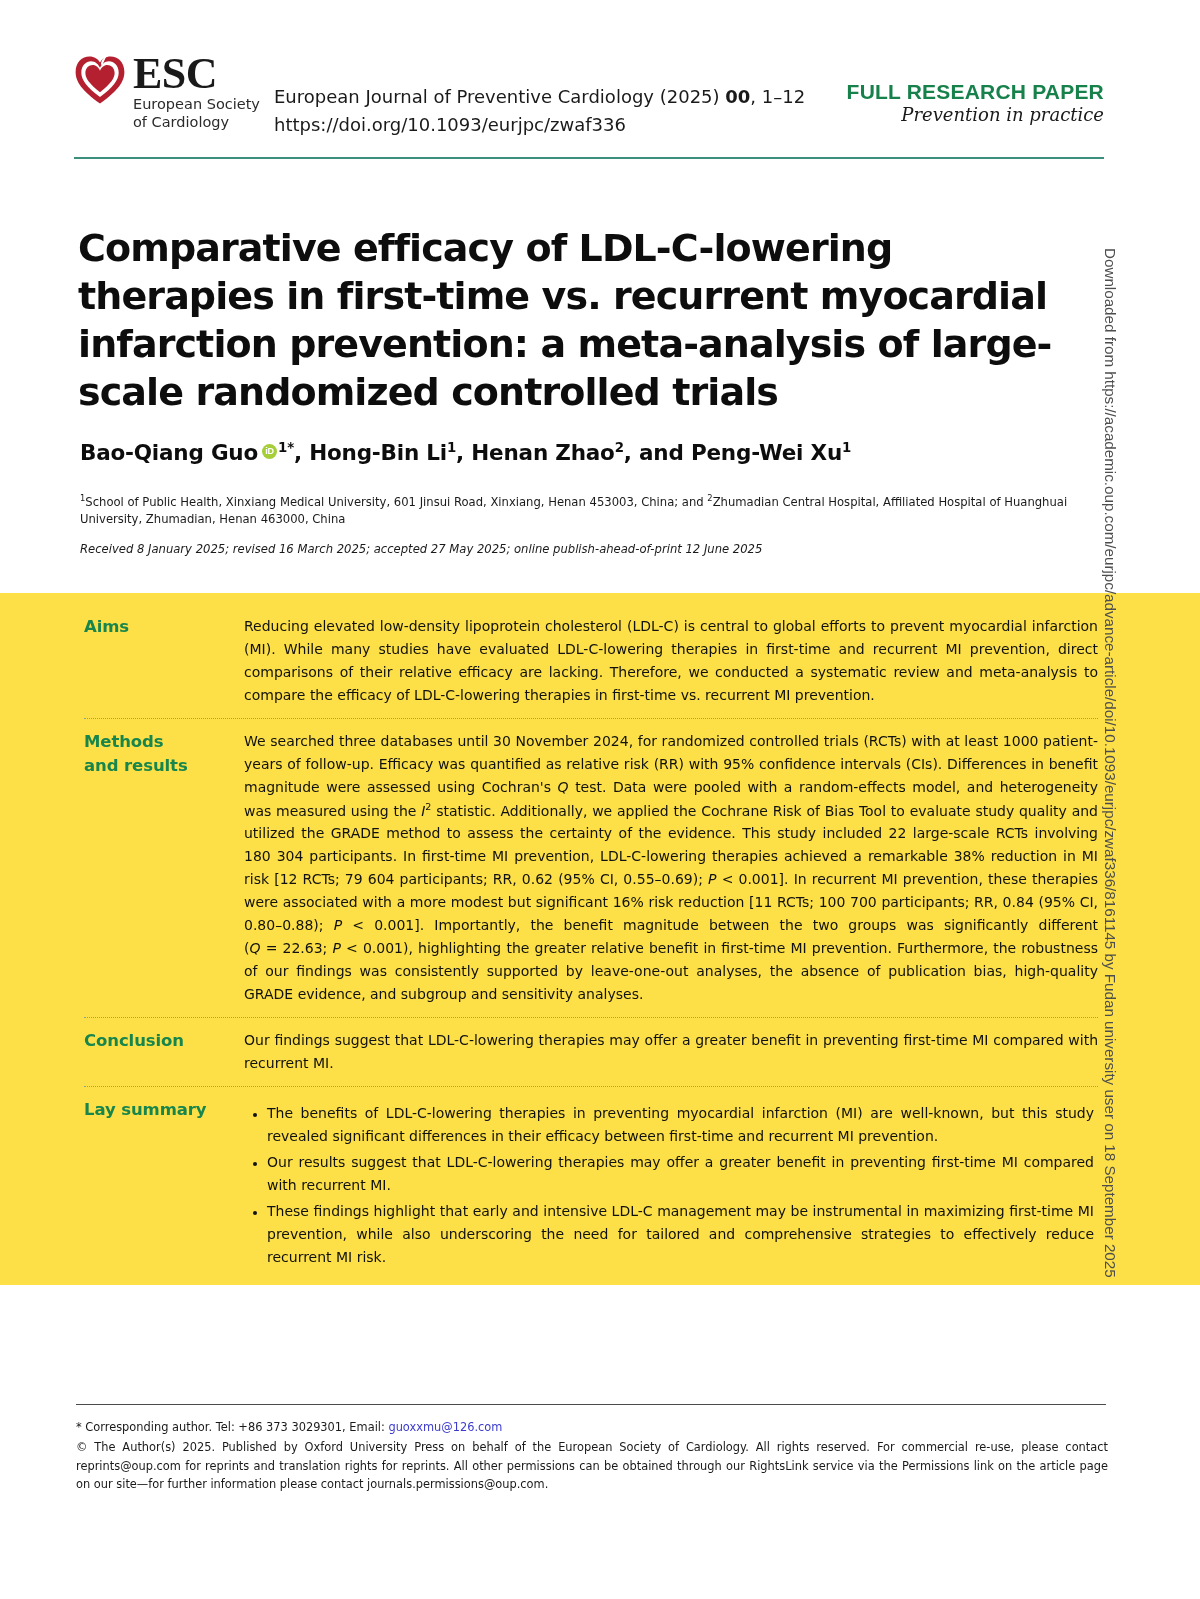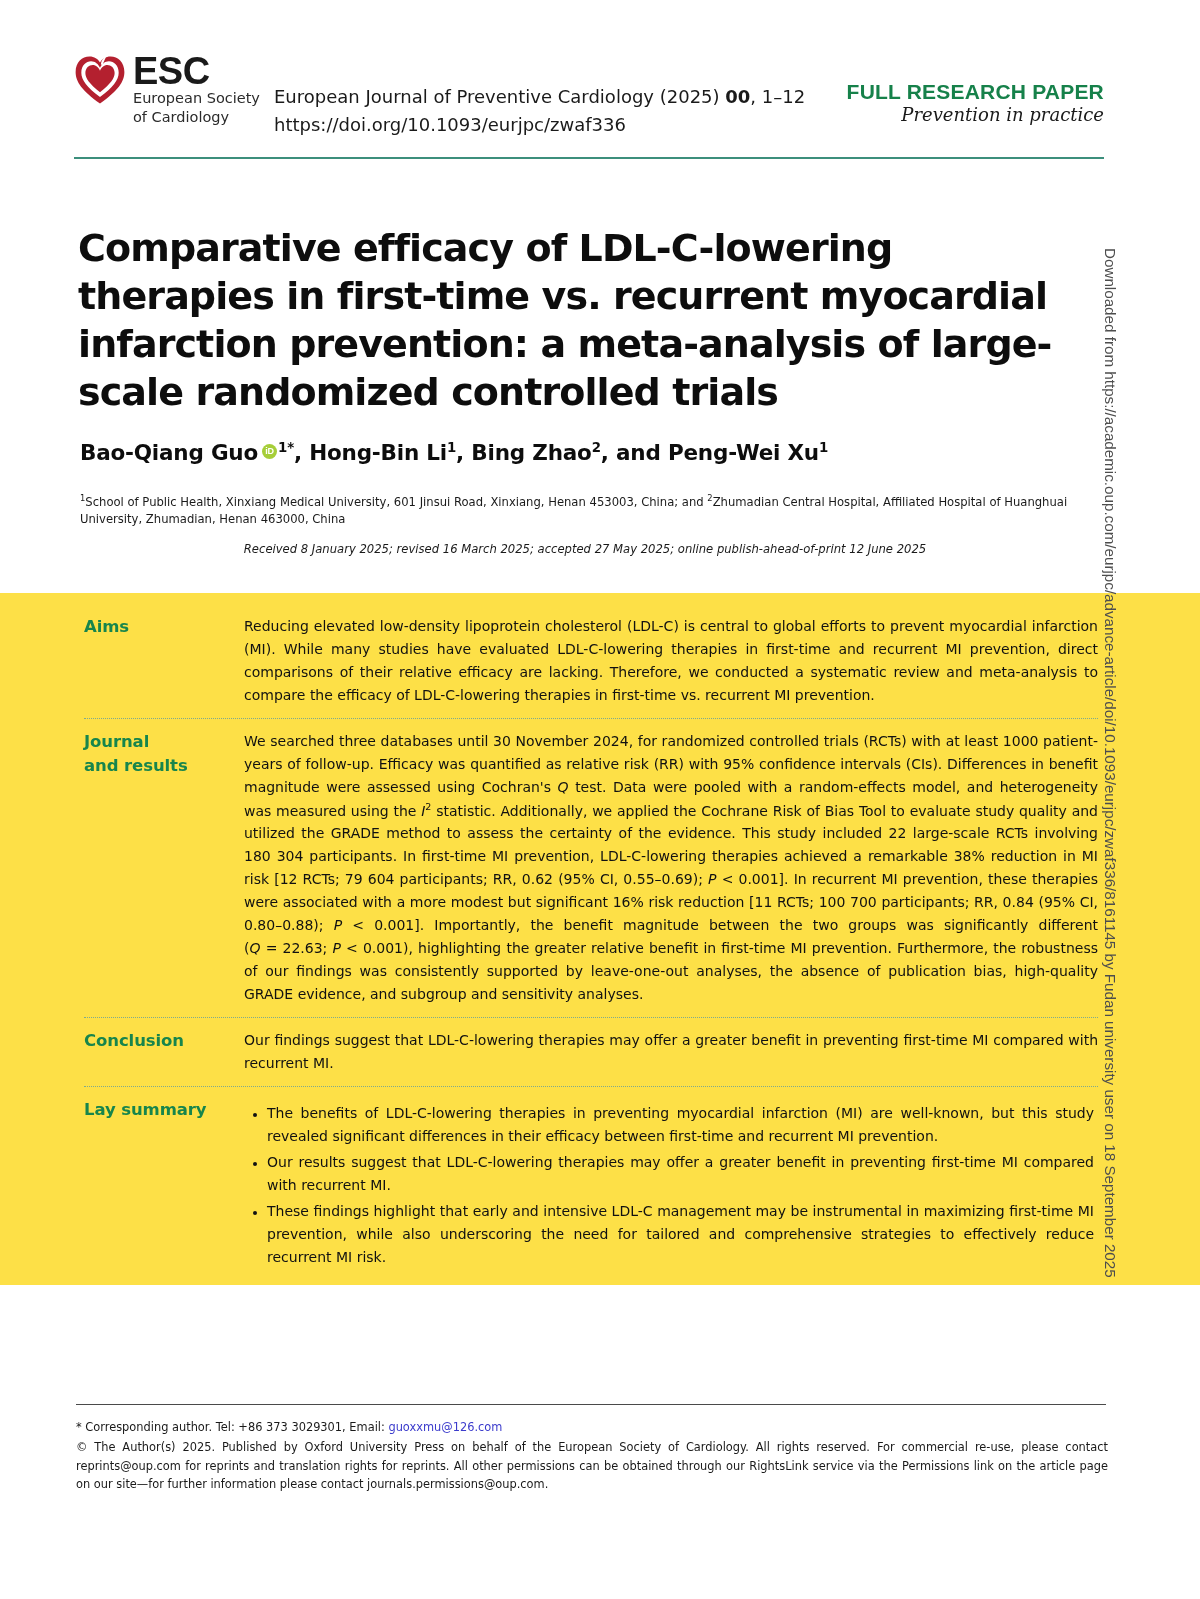--- a/index.html
+++ b/index.html
@@ -19,22 +19,22 @@
   
   .masthead {
     position: absolute;
     left: 74px; top: 52px; width: 1030px; height: 100px;
     display: flex; align-items: flex-start;
   }
   .logo-block { display: flex; align-items: flex-start; width: 200px; flex: 0 0 200px; }
   .logo-mark { width: 52px; height: 52px; margin-right: 7px; margin-top: 2px; flex:0 0 52px;}
   .logo-words { padding-top: 1px; }
   .logo-esc {
-    font-family: Liberation Sans, sans-serif;
-    font-size: 38px; font-weight: 700; letter-spacing: -0.5px;
+    font-family: Liberation Serif, serif;
+    font-size: 44px; font-weight: 700; letter-spacing: -0.5px;
     line-height: 0.95; color: #1a1a1a;
   }
   .logo-sub {
     font-size: 14.5px; line-height: 1.22; color: #2b2b2b; margin-top: 2px;
     font-family: "DejaVu Sans", sans-serif;
   }
   .journal-meta {
     padding-top: 31px;
     font-family: "DejaVu Sans", sans-serif;
     font-size: 18px; line-height: 1.55; color: #1a1a1a;
@@ -87,21 +87,21 @@
   .affil {
     position: absolute; left: 80px; top: 492px; width: 1012px;
     font-family: "DejaVu Sans", sans-serif;
     font-size: 11.6px; line-height: 1.52; color: #1a1a1a;
   }
   .affil sup { font-size: 0.72em; vertical-align: super; }
 
   .history {
     position: absolute; left: 80px; top: 542px; width: 1010px;
     font-family: "DejaVu Sans", sans-serif;
-    font-size: 11.6px; font-style: italic; color: #1a1a1a; text-align: center;
+    font-size: 11.6px; font-style: italic; color: #1a1a1a;
   }
 
   
   .abstract {
     position: absolute; left: 0; top: 593px; width: 1200px; height: 692px;
     background: #fde047;
   }
   .abs-inner { position: absolute; left: 84px; top: 22px; width: 1014px; }
   .abs-row { display: flex; align-items: flex-start; }
   .abs-label {
@@ -188,21 +188,21 @@
     </div>
   </div>
 
   <div class="rule-top"></div>
 
   <h1 class="title">Comparative efficacy of LDL-C-lowering therapies in first-time vs. recurrent myocardial infarction prevention: a meta-analysis of large-scale randomized controlled trials</h1>
 
   <div class="authors">
     <span>Bao-Qiang Guo</span><span class="orcid"></span><sup>1*</sup>,
     <span>Hong-Bin Li</span><sup>1</sup>,
-    <span>Bing Zhao</span><sup>2</sup>, and
+    <span>Henan Zhao</span><sup>2</sup>, and
     <span>Peng-Wei Xu</span><sup>1</sup>
   </div>
 
   <div class="affil">
     <sup>1</sup>School of Public Health, Xinxiang Medical University, 601 Jinsui Road, Xinxiang, Henan 453003, China; and <sup>2</sup>Zhumadian Central Hospital, Affiliated Hospital of Huanghuai University, Zhumadian, Henan 463000, China
   </div>
 
   <div class="history">Received 8 January 2025; revised 16 March 2025; accepted 27 May 2025; online publish-ahead-of-print 12 June 2025</div>
 
   <div class="abstract">
@@ -210,21 +210,21 @@
 
       <div class="abs-row">
         <div class="abs-label">Aims</div>
         <div class="abs-body">Reducing elevated low-density lipoprotein cholesterol (LDL-C) is central to global efforts to prevent myocardial infarction (MI). While many studies have evaluated LDL-C-lowering therapies in first-time and recurrent MI prevention, direct comparisons of their relative efficacy are lacking. Therefore, we conducted a systematic review and meta-analysis to compare the efficacy of LDL-C-lowering therapies in first-time vs. recurrent MI prevention.</div>
       </div>
 
       <div class="abs-sep"></div>
 
       <div class="abs-row">
         <div class="abs-label">
-          <span>Journal</span><br>
+          <span>Methods</span><br>
           <span>and results</span>
         </div>
         <div class="abs-body">We searched three databases until 30 November 2024, for randomized controlled trials (RCTs) with at least 1000 patient-years of follow-up. Efficacy was quantified as relative risk (RR) with 95% confidence intervals (CIs). Differences in benefit magnitude were assessed using Cochran's <i>Q</i> test. Data were pooled with a random-effects model, and heterogeneity was measured using the <i>I</i><sup>2</sup> statistic. Additionally, we applied the Cochrane Risk of Bias Tool to evaluate study quality and utilized the GRADE method to assess the certainty of the evidence. This study included 22 large-scale RCTs involving 180&nbsp;304 participants. In first-time MI prevention, LDL-C-lowering therapies achieved a remarkable 38% reduction in MI risk [12 RCTs; 79&nbsp;604 participants; RR, 0.62 (95% CI, 0.55–0.69); <i>P</i>&nbsp;&lt;&nbsp;0.001]. In recurrent MI prevention, these therapies were associated with a more modest but significant 16% risk reduction [11 RCTs; 100&nbsp;700 participants; RR, 0.84 (95% CI, 0.80–0.88); <i>P</i>&nbsp;&lt;&nbsp;0.001]. Importantly, the benefit magnitude between the two groups was significantly different (<i>Q</i>&nbsp;=&nbsp;22.63; <i>P</i>&nbsp;&lt;&nbsp;0.001), highlighting the greater relative benefit in first-time MI prevention. Furthermore, the robustness of our findings was consistently supported by leave-one-out analyses, the absence of publication bias, high-quality GRADE evidence, and subgroup and sensitivity analyses.</div>
       </div>
 
       <div class="abs-sep"></div>
 
       <div class="abs-row">
         <div class="abs-label">Conclusion</div>
         <div class="abs-body">Our findings suggest that LDL-C-lowering therapies may offer a greater benefit in preventing first-time MI compared with recurrent MI.</div>

